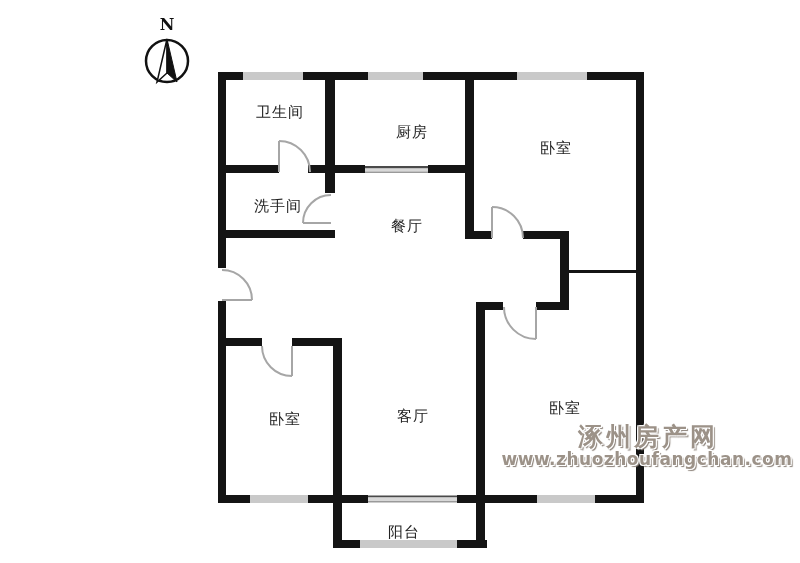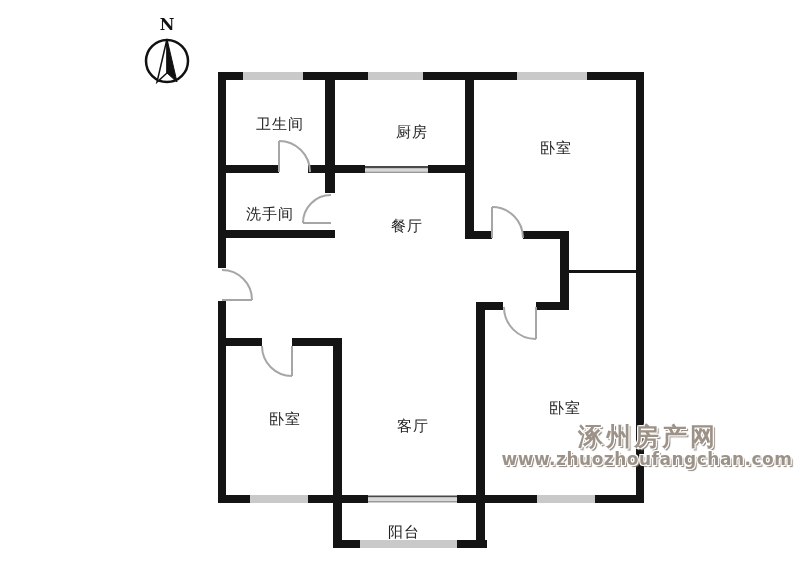--- a/index.html
+++ b/index.html
@@ -118,26 +118,26 @@
 
     <g>
       <circle cx="167" cy="61" r="21" fill="none" stroke="#111" stroke-width="2.5"></circle>
       <polygon points="167,39 157,82 167,73" fill="#ffffff" stroke="#111" stroke-width="1.5"></polygon>
       <polygon points="167,39 177,82 167,73" fill="#111111" stroke="#111" stroke-width="1"></polygon>
     </g>
   </svg>
 
   <div class="compass-n" style="left:167px;top:24px;">N</div>
 
-  <div class="room-label" style="left:280px;top:124px;font-family:Liberation Serif, serif;">卫生间</div>
-  <div class="room-label" style="left:270px;top:206px;margin-top:8px;">洗手间</div>
+  <div class="room-label" style="left:280px;top:112px;font-family:Liberation Serif, serif;">卫生间</div>
+  <div class="room-label" style="left:278px;top:206px;">洗手间</div>
   <div class="room-label" style="left:412px;top:132px;">厨房</div>
   <div class="room-label" style="left:407px;top:226px;font-family:Liberation Serif, serif;">餐厅</div>
   <div class="room-label" style="left:556px;top:148px;">卧室</div>
   <div class="room-label" style="left:285px;top:419px;">卧室</div>
   <div class="room-label" style="left:565px;top:408px;">卧室</div>
-  <div class="room-label" style="left:413px;top:426px;">客厅</div>
+  <div class="room-label" style="left:413px;top:416px;">客厅</div>
   <div class="room-label" style="left:404px;top:532px;">阳台</div>
 
   <div class="watermark site-name" style="left:648px;top:436px;">涿州房产网</div>
   <div class="watermark site-url" style="left:647px;top:459px;">www.zhuozhoufangchan.com</div>
 
 </div>
 
 </body></html>

